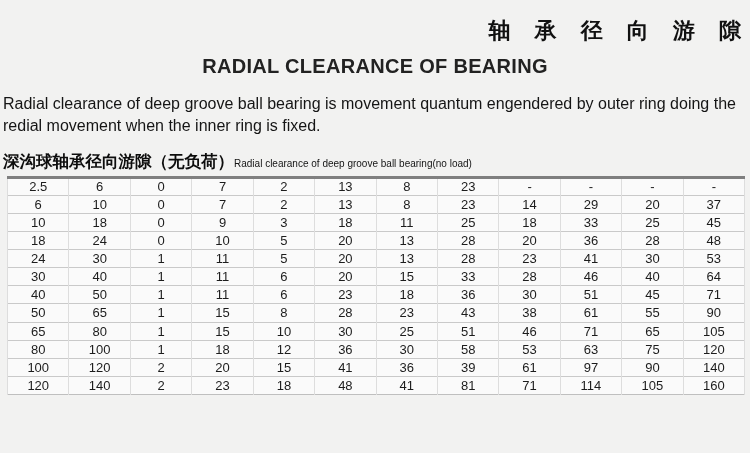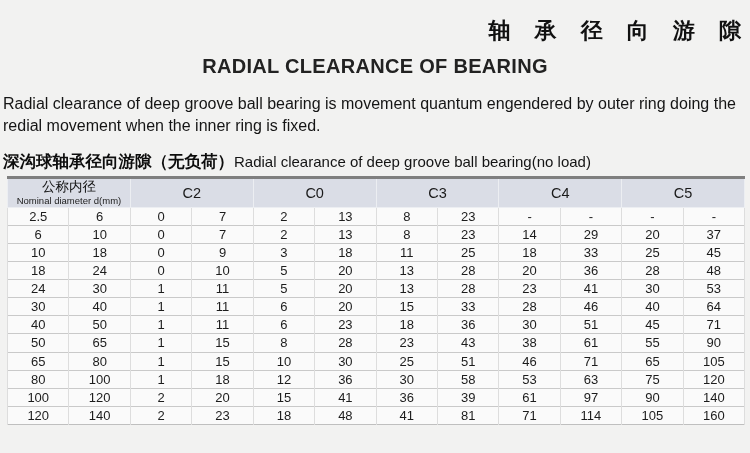--- a/index.html
+++ b/index.html
@@ -48,21 +48,21 @@
   .section-heading {
     margin: 15px 0 5px 3px;
     line-height: 1.1;
   }
   .section-zh {
     font-size: 16.5px;
     font-weight: bold;
     color: #0d0d0d;
   }
   .section-en {
-    font-size: 15px;
+    font-size: 10px;
     font-weight: normal;
     color: #141414;
     margin-top: 45px;
   }
 
   table.clearance {
     margin-left: 7px;
     width: 738px;
     border-collapse: collapse;
     table-layout: fixed;
@@ -127,31 +127,20 @@
       <col style="width:8.33%">
         <col style="width:8.33%">
         <col style="width:8.33%">
         <col style="width:8.33%">
       <col style="width:8.33%">
         <col style="width:8.33%">
         <col style="width:8.33%">
         <col style="width:8.33%">
     </colgroup>
     <thead>
-      <tr class="group-row">
-        <th colspan="2">
-          <span class="hdr-zh">公称内径</span>
-          <span class="hdr-en">Nominal diameter  d(mm)</span>
-        </th>
-        <th colspan="2" class="group-label">C2</th>
-        <th colspan="2" class="group-label">C0</th>
-        <th colspan="2" class="group-label">C3</th>
-        <th colspan="2" class="group-label">C4</th>
-        <th colspan="2" class="group-label">C5</th>
-      </tr>
     </thead>
     <tbody>
         <tr>
           <td>2.5</td>
           <td>6</td>
           <td>0</td>
           <td>7</td>
           <td>2</td>
           <td>13</td>
           <td>8</td>

